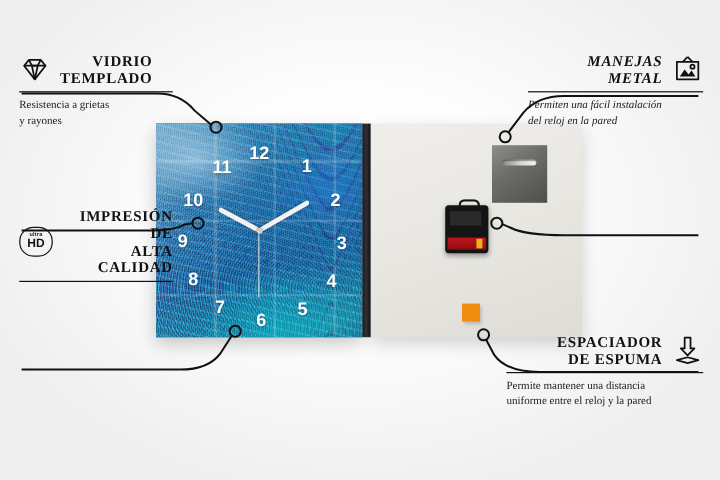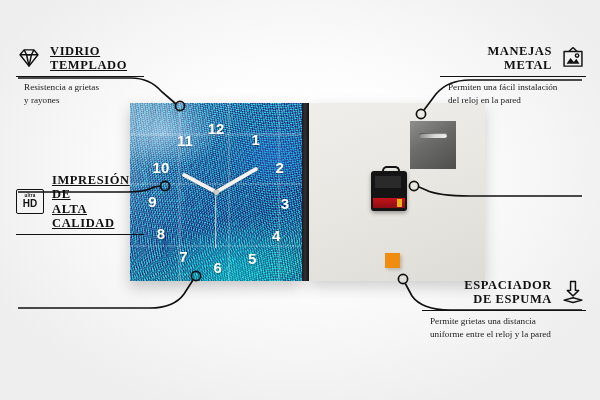--- a/index.html
+++ b/index.html
@@ -195,55 +195,54 @@
     height: 1.4px;
     background: #111111;
     margin: 3px 0 4px;
   }
   .co-desc {
     font-family: "Liberation Serif", serif;
     font-size: 9.2px;
     color: #1b1b1b;
     line-height: 1.35;
     white-space: pre-line;
-    margin-left: 8px;
   }
   .left .co-head { justify-content: flex-start; }
-  .left .co-title { text-align: left; text-decoration: underline; }
+  .left .co-title { text-align: right; }
   .left .co-desc { text-align: left; }
   .right .co-head { justify-content: flex-end; }
   .right .co-title { text-align: right; }
   .right .co-desc { }
 
   .ico {
     width: 26px; height: 26px;
     flex: 0 0 26px;
     display: block;
   }
   .ico svg { display: block; width: 26px; height: 26px; }
 
   .hd-badge {
     width: 26px; height: 23px;
     flex: 0 0 26px;
     border: 1.6px solid #111;
-    border-radius: 2px;
+    border-radius: 12px;
     display: flex;
     flex-direction: column;
     align-items: center;
     justify-content: center;
     line-height: 1;
   }
   .hd-ultra { font-family: "Liberation Sans", sans-serif; font-size: 4.6px; font-weight: bold; letter-spacing: .2px; color:#111; }
   .hd-main  { font-family: "Liberation Sans", sans-serif; font-size: 10px; font-weight: bold; color:#111; margin-top: .5px; }
 
   
   #c-vidrio    { left: 16px;  top: 44px;  width: 128px; }
   #c-impresion { left: 16px;  top: 173px; width: 128px; }
   #c-bordes    { left: 16px;  top: 280px; width: 140px; }
-  #c-manejas   { right: 14px; top: 44px;  width: 146px; }
+  #c-manejas   { right: 14px; top: 44px;  width: 146px; font-style: italic; }
   #c-mecanismo { right: 14px; top: 173px; width: 152px; }
   #c-espaciador{ right: 14px; top: 278px; width: 164px; }
 
   .leader { position: absolute; left: 0; top: 0; width: 600px; height: 400px; pointer-events: none; }
   .leader path { fill: none; stroke: #111111; stroke-width: 1.7; }
   .leader circle { fill: none; stroke: #111111; stroke-width: 1.7; }
 </style>
 </head>
 <body>
 
@@ -383,17 +382,17 @@
       <span class="ico">
         <svg viewBox="0 0 32 32">
           <g fill="none" stroke="#111" stroke-width="1.8" stroke-linejoin="round">
             <path d="M13,3 L19,3 L19,14 L23,14 L16,21 L9,14 L13,14 Z"></path>
             <path d="M16,23 L27,26 L16,29 L5,26 Z"></path>
           </g>
         </svg>
       </span>
     </div>
     <div class="co-rule"></div>
-    <div class="co-desc">Permite grietas una distancia
+    <div class="co-desc">Permite mantener una distancia
 uniforme entre el reloj y la pared</div>
   </div>
 
 </div>
 
 </body></html>

